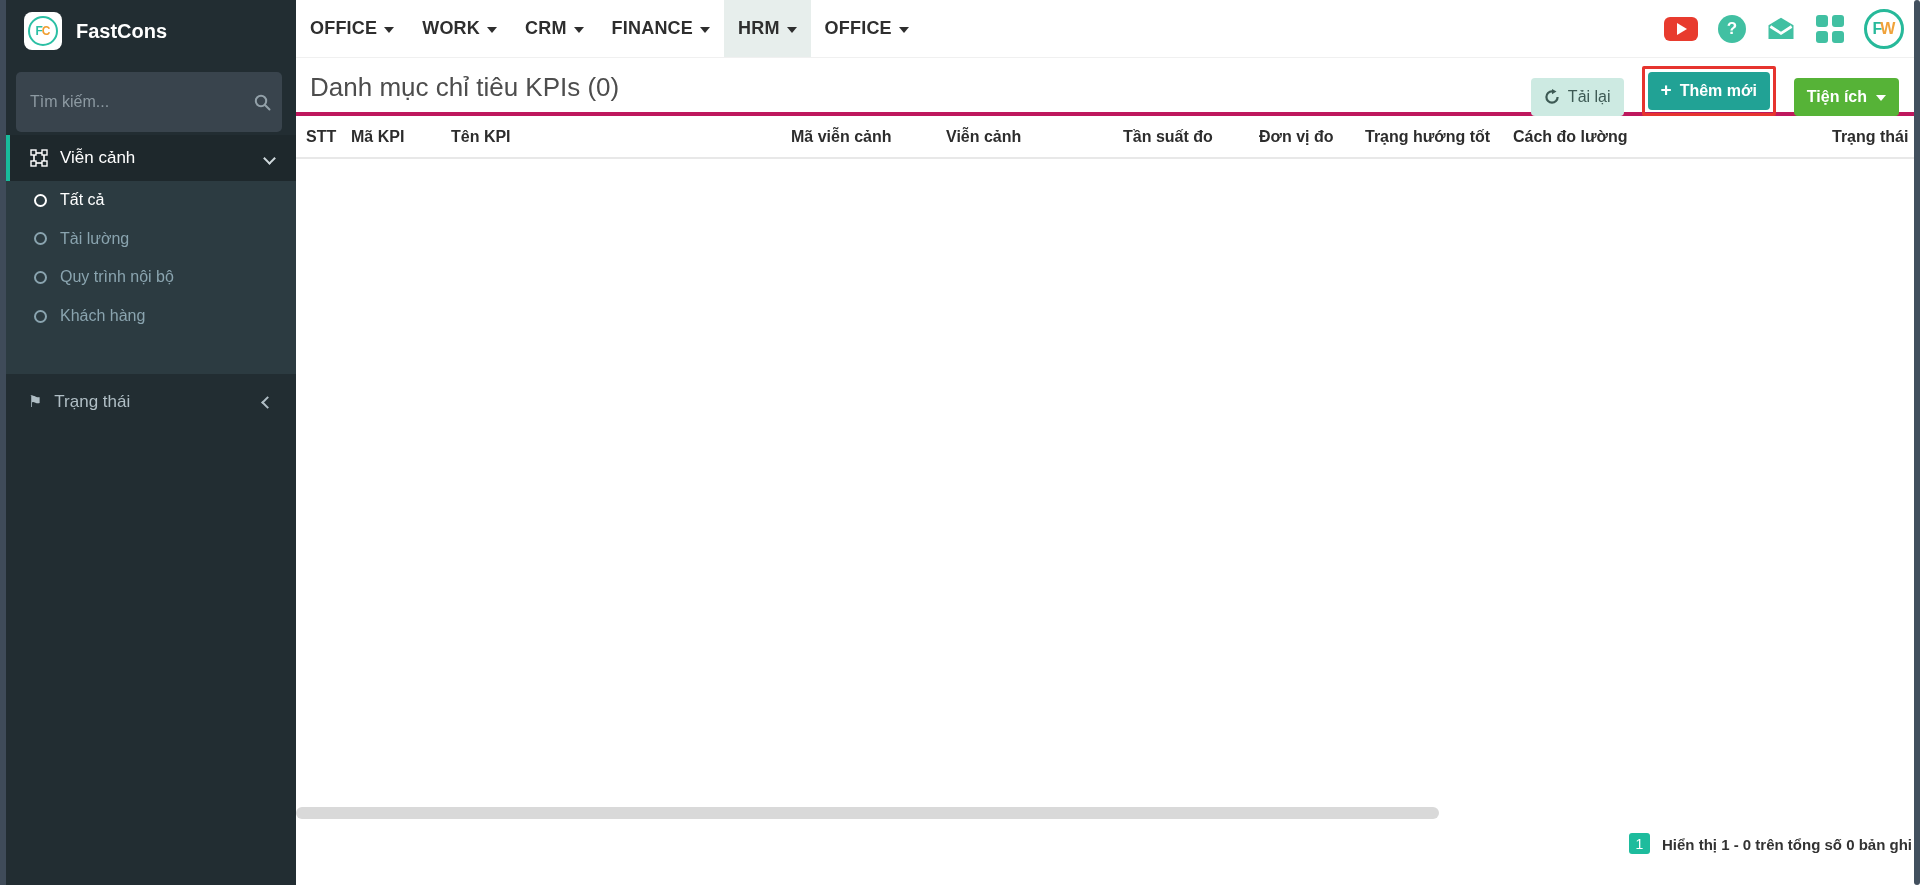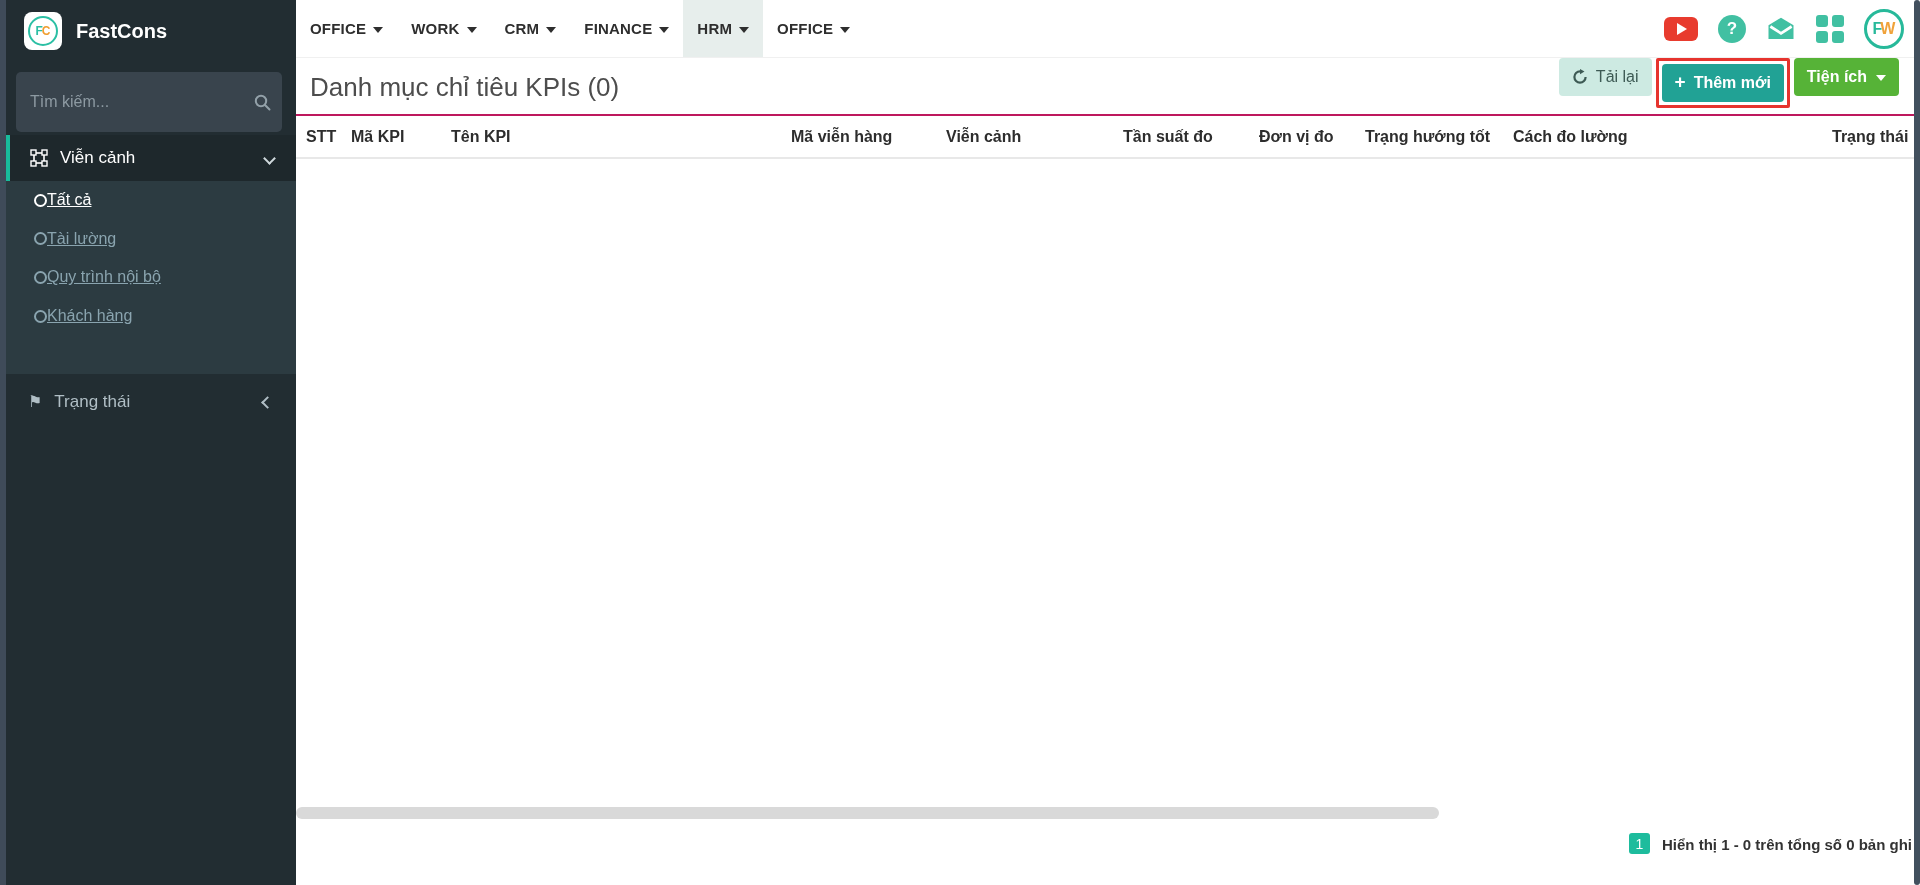--- a/index.html
+++ b/index.html
@@ -29,61 +29,61 @@
   .menu-header { position:absolute; left:0; top:135px; width:290px; height:46px; background:#1e282c;
                  border-left:4px solid #18bc9c; display:flex; align-items:center; cursor:pointer; }
   .menu-header .mh-icon { margin-left:20px; display:flex; }
   .menu-header .mh-label { color:#fff; font-size:17px; margin-left:12px; }
   .menu-header .mh-chev { position:absolute; right:22px; top:19px; }
 
   .submenu { position:absolute; left:0; top:181px; width:290px; height:193px; background:#2c3b41; }
   .submenu-item { height:38.6px; display:flex; align-items:center; color:#8aa4af; font-size:16px; cursor:pointer; }
   .submenu-item.active { color:#ffffff; }
   .circle-o { width:13px; height:13px; border:2px solid currentColor; border-radius:50%; margin-left:28px; flex:none; }
-  .submenu-item .sm-label { white-space:nowrap;text-decoration:underline; }
+  .submenu-item .sm-label { margin-left:13px; white-space:nowrap; }
 
   .status-item { position:absolute; left:0; top:382px; width:290px; height:40px; display:flex; align-items:center;
                  color:#b0bec5; font-size:17px; cursor:pointer; }
   .flag-icon { margin-left:22px; font-size:16px; line-height:1; }
   .status-item .st-label { margin-left:12px; }
   .status-item .st-chev { position:absolute; right:24px; top:16px; }
 
   .chev { width:9px; height:9px; border-right:2px solid #cfd8dc; border-bottom:2px solid #cfd8dc; display:inline-block; }
   .chev.down { transform:rotate(45deg); }
   .chev.left { transform:rotate(135deg); border-color:#b0bec5; }
 
   
   .content { position:absolute; left:296px; top:0; width:1618px; height:885px; background:#fff; }
 
   
   .navbar { position:absolute; left:0; top:0; width:1618px; height:58px; background:#fff; border-bottom:1px solid #f0f0f0;
             display:flex; align-items:stretch; }
   .nav-item { display:flex; align-items:center; padding:0 14px; cursor:pointer; }
   .nav-item:first-child { margin-left:0; }
-  .nav-item .nv-label { font-size:15px; font-weight:bold; color:#2e2e2e; letter-spacing:0.2px; }
+  .nav-item .nv-label { font-size:18px; font-weight:bold; color:#2e2e2e; letter-spacing:0.2px; }
   .nav-item.active { background:#e7eeec; }
   .caret-dn { width:0; height:0; border-left:5px solid transparent; border-right:5px solid transparent;
               border-top:6px solid #2e2e2e; margin-left:7px; margin-top:2px; }
   .nav-right { position:absolute; right:10px; top:0; height:58px; display:flex; align-items:center; gap:20px; }
 
   .yt-icon { width:34px; height:24px; background:#e83b2e; border-radius:6px; display:flex; align-items:center; justify-content:center; cursor:pointer; }
   .yt-play { width:0; height:0; border-top:6px solid transparent; border-bottom:6px solid transparent; border-left:10px solid #fff; margin-left:2px; }
   .help-icon { width:28px; height:28px; border-radius:50%; background:#41c0a2; color:#fff; font-weight:bold; font-size:17px;
                display:flex; align-items:center; justify-content:center; cursor:pointer; }
   .mail-icon { cursor:pointer; display:flex; }
   .grid-icon { width:28px; height:28px; display:grid; grid-template-columns:12px 12px; grid-template-rows:12px 12px; gap:4px; cursor:pointer; }
   .grid-icon span { background:#41c0a2; border-radius:3px; }
   .avatar { width:40px; height:40px; border-radius:50%; background:#fff; border:3px solid #27b99a;
             display:flex; align-items:center; justify-content:center; font-weight:bold; font-size:16px; cursor:pointer; }
   .avatar .av-f { color:#27b99a; } .avatar .av-w { color:#f0a23a; margin-left:-2px; }
 
   
-  .page-header { position:absolute; left:0; top:58px; width:1618px; height:58px; background:#fff; border-bottom:2px solid #be185d; }
+  .page-header { position:absolute; left:0; top:58px; width:1618px; height:58px; background:#fff; border-bottom:4px solid #be185d; }
   .page-title { position:absolute; left:14px; top:14px; font-size:26px; color:#4d4d4d; font-weight:normal; white-space:nowrap; }
-  .btn-bar { position:absolute; right:15px; top:0; height:58px; display:flex; align-items:flex-start; gap:4px; }
+  .btn-bar { position:absolute; right:15px; top:0; height:58px; display:flex; align-items:flex-end; gap:18px; }
   .btn { height:38px; border:none; border-radius:4px; font-size:16px; display:flex; align-items:center; padding:0 13px;
          cursor:pointer; font-family:inherit; white-space:nowrap; }
   .btn-reload { background:#cdeae2; color:#3d5a54; }
   .btn-reload svg { margin-right:8px; }
   .annotation-box { border:3px solid #e6342e; padding:3px; border-radius:2px; }
   .btn-add { background:#21a295; color:#fff; font-weight:bold; }
   .btn-add .plus { font-size:19px; font-weight:bold; margin-right:8px; margin-top:-2px; }
   .btn-utility { background:#56b337; color:#fff; font-weight:bold; }
   .caret-white { width:0; height:0; border-left:5px solid transparent; border-right:5px solid transparent;
                  border-top:6px solid #fff; margin-left:9px; margin-top:2px; }
@@ -250,21 +250,21 @@
           <span>Tiện ích</span>
           <span class="caret-white"></span>
         </button>
       </div>
     </div>
 
     <div class="thead">
       <div class="th c0">STT</div>
       <div class="th c1">Mã KPI</div>
       <div class="th c2">Tên KPI</div>
-      <div class="th c3">Mã viễn hàng</div>
+      <div class="th c3">Mã viễn cảnh</div>
       <div class="th c4">Viễn cảnh</div>
       <div class="th c5">Tần suất đo</div>
       <div class="th c6">Đơn vị đo</div>
       <div class="th c7">Trạng hướng tốt</div>
       <div class="th c8">Cách đo lường</div>
       <div class="th c9">Trạng thái</div>
     </div>
 
     <div class="tbody"></div>
 

